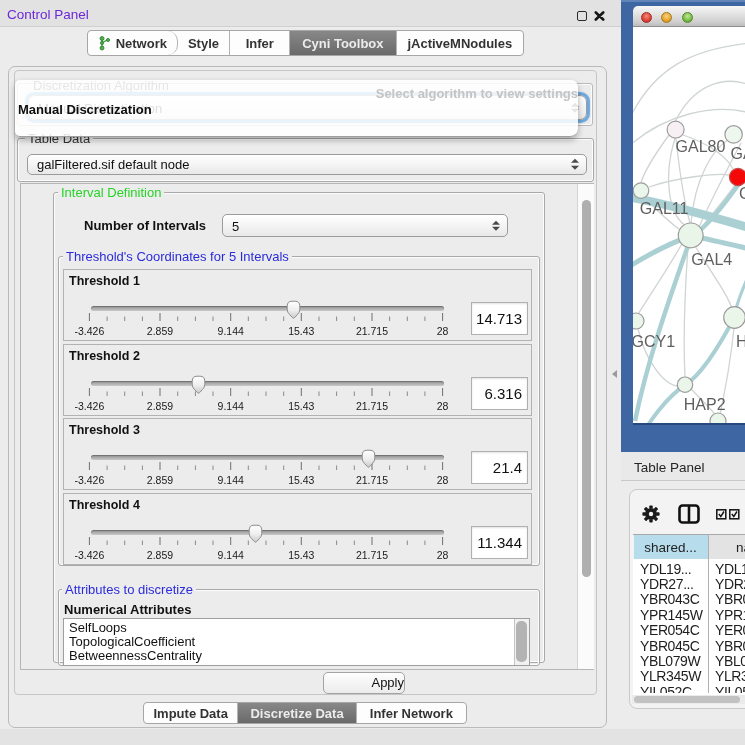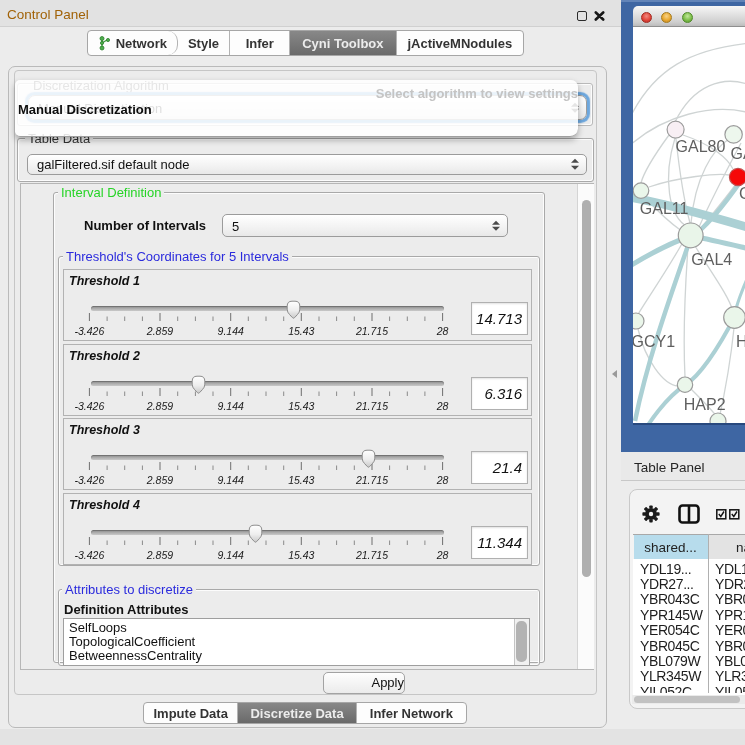--- a/index.html
+++ b/index.html
@@ -13,37 +13,37 @@
            background:linear-gradient(#ffffff,#f2f2f2 60%,#e8e8e8);
            font-size:13px; color:#111; }
   .combo .ct { position:absolute; left:9px; top:50%; transform:translateY(-50%); white-space:nowrap; }
   .stepper { position:absolute; right:7px; top:50%; transform:translateY(-50%); width:8px; }
   .stepper .up { display:block; width:0;height:0;border-left:4px solid transparent;border-right:4px solid transparent;border-bottom:4.5px solid #4a4a4a; margin-bottom:2.5px;}
   .stepper .dn { display:block; width:0;height:0;border-left:4px solid transparent;border-right:4px solid transparent;border-top:4.5px solid #4a4a4a;}
   .tabstrip { position:absolute; display:flex; background:#fdfdfd; border:1px solid #a6a6a6; border-radius:4px; overflow:hidden; }
   .tabstrip span { display:flex; align-items:center; justify-content:center; font-size:13px; font-weight:bold; color:#333; border-right:1px solid #b3b3b3; }
   .tabstrip span:last-child { border-right:none; }
   .tabstrip span.sel { background:linear-gradient(#888888,#6a6a6a); color:#ececec; }
-  .thr { position:absolute; left:63px; width:469px; height:72px; border:1px solid #b2b2b2; background:#ececec;font-style:italic; }
+  .thr { position:absolute; left:63px; width:469px; height:72px; border:1px solid #b2b2b2; background:#ececec; }
   .thr .tl { position:absolute; left:5px; top:4px; font-size:12.5px; font-weight:bold; color:#111; }
   .thr .track { position:absolute; left:27px; top:36px; width:353px; height:5px; border-radius:2.5px;
                 background:linear-gradient(#8f8f8f,#c9c9c9); box-shadow:inset 0 1px 1px rgba(0,0,0,0.25); }
   .thr .lbl { position:absolute; top:55px; font-size:10.5px; color:#1a1a1a; transform:translateX(-50%); white-space:nowrap; }
   .thr svg.ticks { position:absolute; left:0; top:0; }
   .thumb { position:absolute; top:30px; width:17px; height:20px; }
   .vbox { position:absolute; left:407px; top:32px; width:57px; height:33px; background:#fff;
           border:1px solid #b0b0b0; box-shadow:inset 0 1px 2px rgba(0,0,0,0.12);
           font-size:15px; color:#111; text-align:right; line-height:31px; padding-right:5px; }
 </style>
 </head>
 <body>
 <div id="page">
 
   <div class="abs" style="left:0;top:0;width:621px;height:27px;background:#e2e2e2;border-bottom:1px solid #d0d0d0;"></div>
-  <div class="abs" style="left:7px;top:7px;font-size:13.5px;color:#a16207;">Control Panel</div>
+  <div class="abs" style="left:7px;top:7px;font-size:13.5px;color:#6d28d9;">Control Panel</div>
   <div class="abs" style="left:577px;top:11px;width:10px;height:10px;border:1.6px solid #2b2b2b;border-radius:2px;"></div>
   <svg class="abs" style="left:594px;top:10.5px;" width="11" height="10" viewBox="0 0 11 10">
     <path d="M1.8 1.5 L9.2 8.5 M9.2 1.5 L1.8 8.5" stroke="#161616" stroke-width="2.6" stroke-linecap="round"></path>
   </svg>
 
   <div class="tabstrip" style="left:87px;top:30px;width:437px;height:26px;">
     <span style="width:90px;border-radius:10px;">
       <svg width="13" height="16" viewBox="0 0 13 16" style="margin-right:5px;">
         <path d="M4 4 L4 13 M4 8 L9 5" stroke="#3f9c3f" stroke-width="1.4" fill="none"></path>
         <circle cx="4" cy="3.5" r="2" fill="#4cae4c" stroke="#2c7d2c" stroke-width="0.8"></circle>
@@ -278,21 +278,21 @@
             <stop offset="1" stop-color="#c9c9c9"></stop>
           </linearGradient>
         </defs>
 <path d="M2.2,6.2 Q2.2,1.2 7,1.2 L10,1.2 Q14.8,1.2 14.8,6.2 L14.8,9.2 Q14.8,12.4 12.4,14.6 L9.6,17.6 Q8.5,18.8 7.4,17.6 L4.6,14.6 Q2.2,12.4 2.2,9.2 Z" fill="url(#tg4)" stroke="#8d8d8d" stroke-width="1"></path>
 </svg>
     <div class="vbox">11.344</div>
   </div>
 
   <div class="grp" style="left:58px;top:589px;width:482px;height:77px;border-radius:3px;"></div>
   <div class="gtitle" style="left:62px;top:583px;color:#2b2bdd;">Attributes to discretize</div>
-  <div class="abs" style="left:64px;top:602px;font-size:13px;font-weight:bold;color:#111;">Definition Attributes</div>
+  <div class="abs" style="left:64px;top:602px;font-size:13px;font-weight:bold;color:#111;">Numerical Attributes</div>
   <div class="abs" style="left:63px;top:618px;width:467px;height:48px;background:#fff;border:1px solid #9e9e9e;overflow:hidden;">
     <div style="position:absolute;left:5px;top:2px;font-size:13px;color:#111;line-height:14px;">SelfLoops<br>TopologicalCoefficient<br>BetweennessCentrality<br>ClusteringCoefficient</div>
     <div style="position:absolute;right:0;top:0;width:15px;height:48px;background:#f1f1f1;border-left:1px solid #c4c4c4;"></div>
     <div style="position:absolute;right:2px;top:2px;width:11px;height:41px;border-radius:5px;background:#b3b3b3;"></div>
   </div>
 
   <div class="abs" style="left:323px;top:672px;width:82px;height:22px;border:1px solid #a3a3a3;border-radius:5px;
        background:linear-gradient(#fefefe,#ebebeb);font-size:13px;color:#111;text-align:right;line-height:20px;">Apply</div>
 
   <div class="tabstrip" style="left:143px;top:702px;width:324px;height:22px;">

